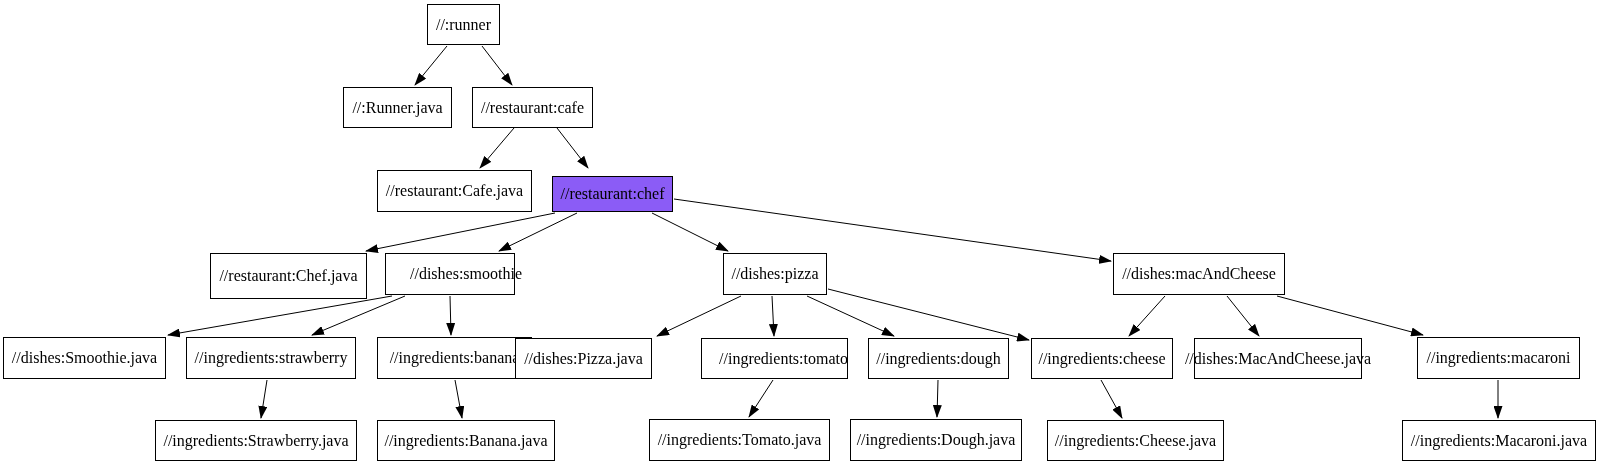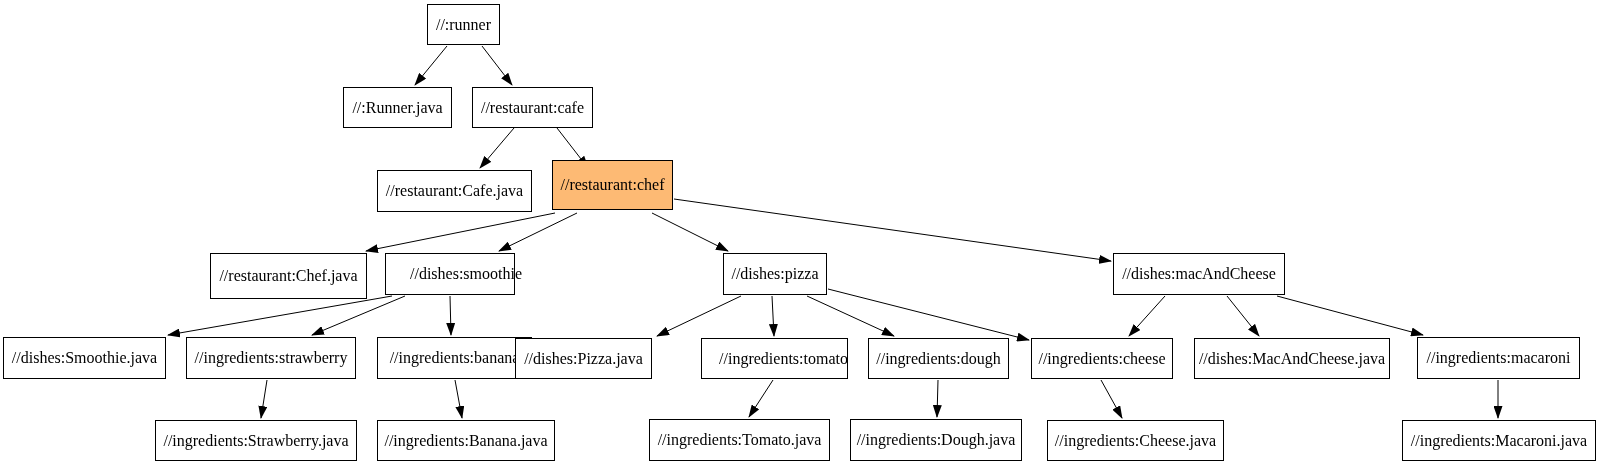--- a/index.html
+++ b/index.html
@@ -83,21 +83,21 @@
       </div>
       <div class="node" style="left: 343px; top: 87px; width: 109px; height: 41px; border-color: rgb(0, 0, 0); background: rgb(255, 255, 255); color: rgb(0, 0, 0);">
         <span>//:Runner.java</span>
       </div>
       <div class="node" style="left: 472px; top: 87px; width: 121px; height: 41px; border-color: rgb(0, 0, 0); background: rgb(255, 255, 255); color: rgb(0, 0, 0);">
         <span>//restaurant:cafe</span>
       </div>
       <div class="node" style="left: 377px; top: 170px; width: 155px; height: 42px; border-color: rgb(0, 0, 0); background: rgb(255, 255, 255); color: rgb(0, 0, 0);">
         <span>//restaurant:Cafe.java</span>
       </div>
-      <div class="node" style="left: 552px; top: 160px; width: 121px; height: 50px; border-color: rgb(0, 0, 0); background: #fdba74; color: rgb(0, 0, 0);">
+      <div class="node" style="left: 552px; top: 176px; width: 121px; height: 36px; border-color: rgb(0, 0, 0); background: #8b5cf6; color: rgb(0, 0, 0);">
         <span>//restaurant:chef</span>
       </div>
       <div class="node" style="left: 210px; top: 253px; width: 157px; height: 46px; border-color: rgb(0, 0, 0); background: rgb(255, 255, 255); color: rgb(0, 0, 0);">
         <span>//restaurant:Chef.java</span>
       </div>
       <div class="node" style="left: 385px; top: 253px; width: 130px; height: 42px; border-color: rgb(0, 0, 0); background: rgb(255, 255, 255); color: rgb(0, 0, 0); padding-left: 32px;">
         <span>//dishes:smoothie</span>
       </div>
       <div class="node" style="left: 723px; top: 253px; width: 104px; height: 42px; border-color: rgb(0, 0, 0); background: rgb(255, 255, 255); color: rgb(0, 0, 0);">
         <span>//dishes:pizza</span>
@@ -119,21 +119,21 @@
       </div>
       <div class="node" style="left: 701px; top: 338px; width: 147px; height: 41px; border-color: rgb(0, 0, 0); background: rgb(255, 255, 255); color: rgb(0, 0, 0); padding-left: 18px;">
         <span>//ingredients:tomato</span>
       </div>
       <div class="node" style="left: 868px; top: 338px; width: 141px; height: 41px; border-color: rgb(0, 0, 0); background: rgb(255, 255, 255); color: rgb(0, 0, 0);">
         <span>//ingredients:dough</span>
       </div>
       <div class="node" style="left: 1031px; top: 338px; width: 142px; height: 41px; border-color: rgb(0, 0, 0); background: rgb(255, 255, 255); color: #000000;">
         <span>//ingredients:cheese</span>
       </div>
-      <div class="node" style="left: 1194px; top: 338px; width: 196px; height: 41px; border-color: rgb(0, 0, 0); background: rgb(255, 255, 255); color: rgb(0, 0, 0);">
+      <div class="node" style="left: 1194px; top: 338px; width: 168px; height: 41px; border-color: rgb(0, 0, 0); background: rgb(255, 255, 255); color: rgb(0, 0, 0);">
         <span>//dishes:MacAndCheese.java</span>
       </div>
       <div class="node" style="left: 1417px; top: 337px; width: 163px; height: 42px; border-color: rgb(0, 0, 0); background: rgb(255, 255, 255); color: rgb(0, 0, 0);">
         <span>//ingredients:macaroni</span>
       </div>
       <div class="node" style="left: 155px; top: 420px; width: 202px; height: 41px; border-color: rgb(0, 0, 0); background: rgb(255, 255, 255); color: rgb(0, 0, 0);">
         <span>//ingredients:Strawberry.java</span>
       </div>
       <div class="node" style="left: 377px; top: 420px; width: 178px; height: 41px; border-color: rgb(0, 0, 0); background: rgb(255, 255, 255); color: rgb(0, 0, 0);">
         <span>//ingredients:Banana.java</span>

